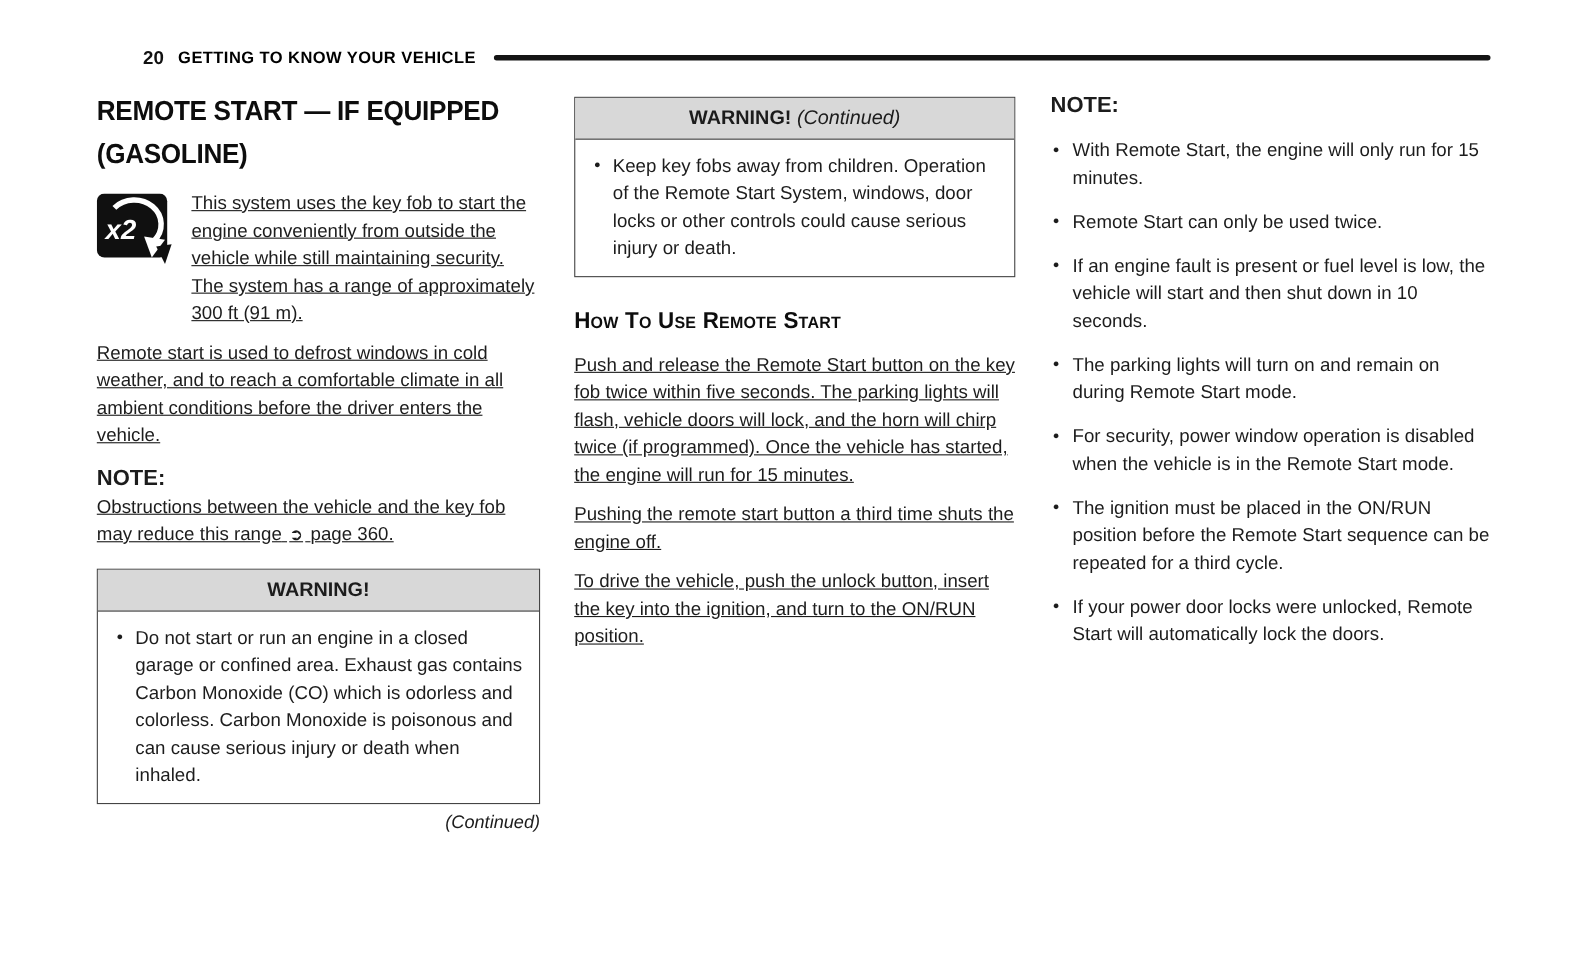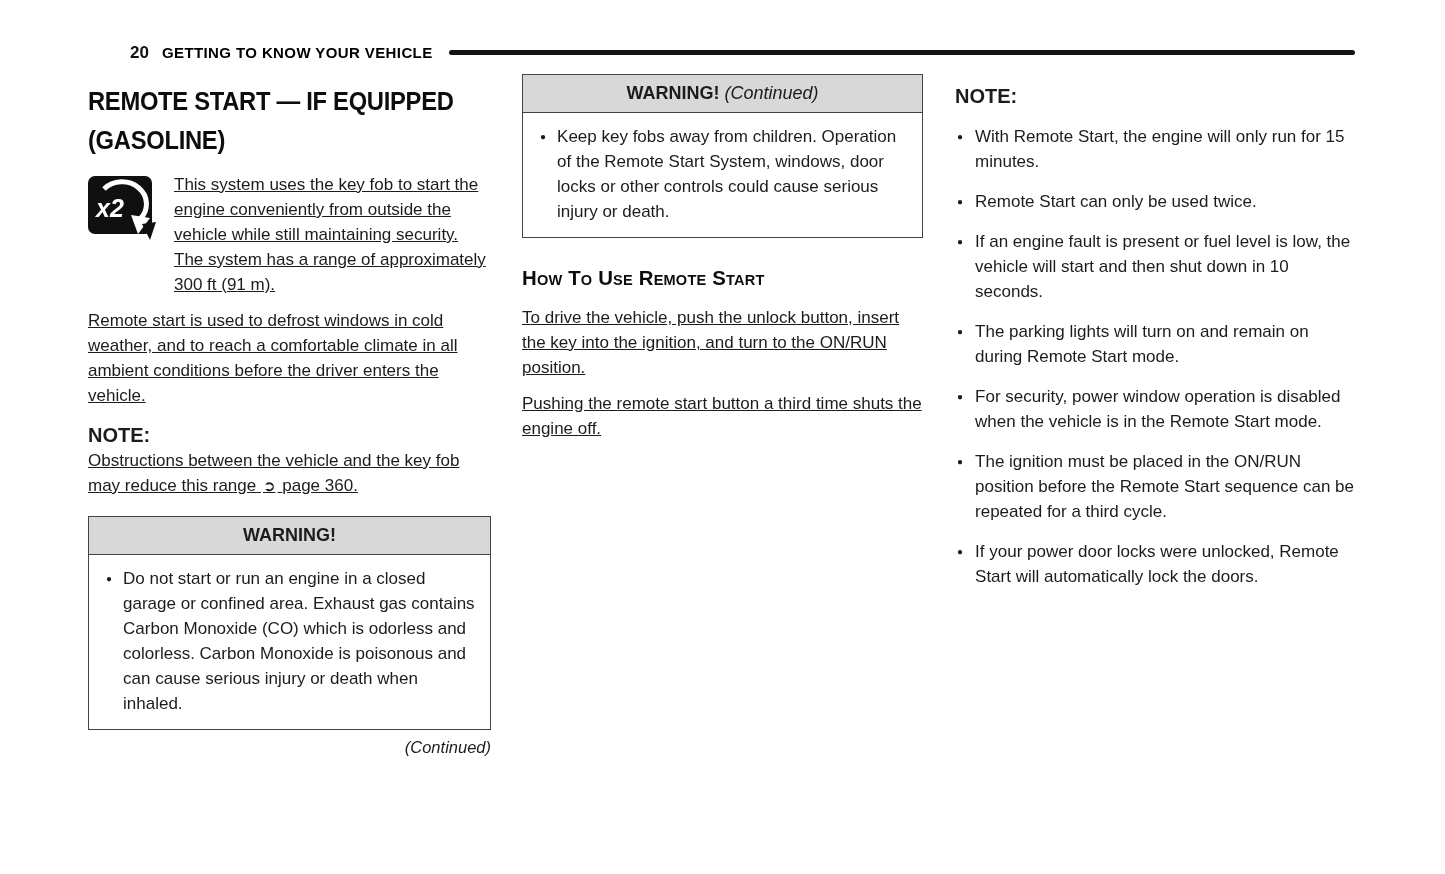--- a/index.html
+++ b/index.html
@@ -25,21 +25,21 @@
     margin-left:13px; color:#000000; font-weight:bold;
     font-size:15px; letter-spacing:.4px;
   }
   .runhead .rule {
     flex:1; height:5px; background:#141414; margin-left:16px; border-radius:3px;
   }
 
   
   .col { position:absolute; }
   .col-1 { left:88px;  top:82px; width:403px; }
-  .col-2 { left:522px; top:74px; width:401px; }
+  .col-2 { left:522px; top:88px; width:401px; }
   .col-3 { left:955px; top:84px; width:402px; }
 
   
   h1.sec-title {
     font-size:25px; line-height:39px; font-weight:bold;
     letter-spacing:-.3px; color:#0d0d0d;
     transform:scaleX(.95); transform-origin:left top;
     margin-bottom:12px;
   }
   h2.sub-title {
@@ -148,22 +148,23 @@
       <div class="warnbox-body">
         <div class="bullet-item">
           <span class="dot">●</span>
           <span>Keep key fobs away from children. Operation of the Remote Start System, windows, door locks or other controls could cause serious injury or death.</span>
         </div>
       </div>
     </div>
 
     <h2 class="sub-title">How To Use Remote Start</h2>
 
+    <p class="body-p">Push and release the Remote Start button on the key fob twice within five seconds. The parking lights will flash, vehicle doors will lock, and the horn will chirp twice (if programmed). Once the vehicle has started, the engine will run for 15 minutes.</p>
+    <p class="body-p">Pushing the remote start button a third time shuts the engine off.</p>
     <p class="body-p">To drive the vehicle, push the unlock button, insert the key into the ignition, and turn to the ON/RUN position.</p>
-    <p class="body-p">Pushing the remote start button a third time shuts the engine off.</p>
 
   </div>
 
   <div class="col col-3">
 
     <div class="note-label" style="margin-top:0;">NOTE:</div>
 
     <ul class="note-list">
       <li>
         <span class="dot">●</span>

